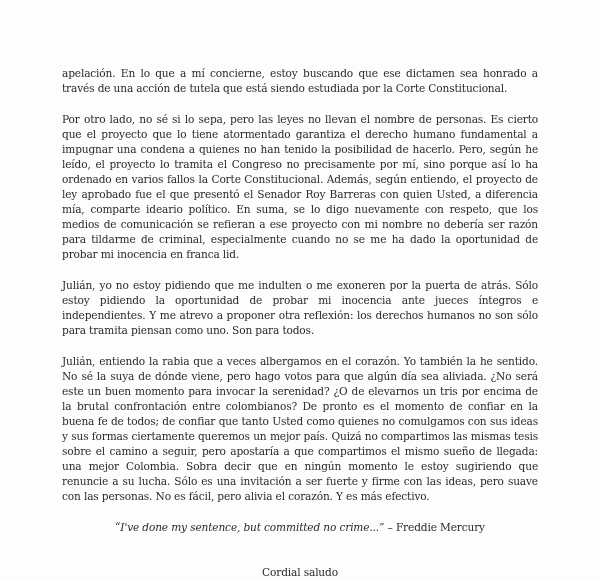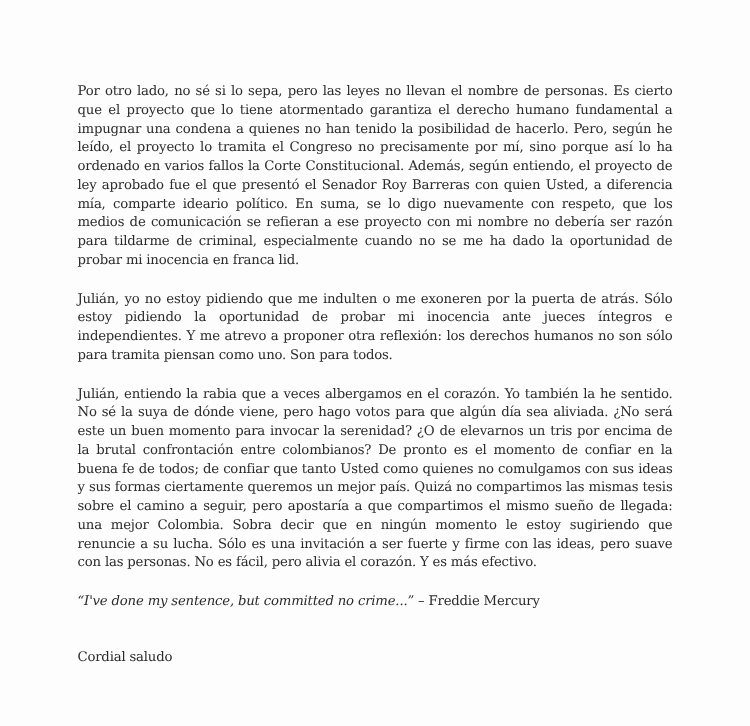--- a/index.html
+++ b/index.html
@@ -15,29 +15,30 @@
     letter-spacing: -0.15px;
   }
   .body-text {
     position: absolute; left: 62px; top: 66px; width: 476px;
   }
   p {
     margin: 0 0 16px 0;
     line-height: 15px;
     text-align: justify;
   }
-  p.left { text-align: left; }
+  p.left { text-align: center; }
   .quote { margin-top: 2px; margin-bottom: 22px; }
   .quote em { font-style: italic; }
   .closing { margin-top: 30px; }
 </style>
 </head>
 <body>
 
 <div class="page">
   <div class="body-text">
+    <p>apelación. En lo que a mí concierne, estoy buscando que ese dictamen sea honrado a través de una acción de tutela que está siendo estudiada por la Corte Constitucional.</p>
     <p>Por otro lado, no sé si lo sepa, pero las leyes no llevan el nombre de personas. Es cierto que el proyecto que lo tiene atormentado garantiza el derecho humano fundamental a impugnar una condena a quienes no han tenido la posibilidad de hacerlo. Pero, según he leído, el proyecto lo tramita el Congreso no precisamente por mí, sino porque así lo ha ordenado en varios fallos la Corte Constitucional. Además, según entiendo, el proyecto de ley aprobado fue el que presentó el Senador Roy Barreras con quien Usted, a diferencia mía, comparte ideario político. En suma, se lo digo nuevamente con respeto, que los medios de comunicación se refieran a ese proyecto con mi nombre no debería ser razón para tildarme de criminal, especialmente cuando no se me ha dado la oportunidad de probar mi inocencia en franca lid.</p>
     <p>Julián, yo no estoy pidiendo que me indulten o me exoneren por la puerta de atrás. Sólo estoy pidiendo la oportunidad de probar mi inocencia ante jueces íntegros e independientes. Y me atrevo a proponer otra reflexión: los derechos humanos no son sólo para tramita piensan como uno. Son para todos.</p>
     <p>Julián, entiendo la rabia que a veces albergamos en el corazón. Yo también la he sentido. No sé la suya de dónde viene, pero hago votos para que algún día sea aliviada. ¿No será este un buen momento para invocar la serenidad? ¿O de elevarnos un tris por encima de la brutal confrontación entre colombianos? De pronto es el momento de confiar en la buena fe de todos; de confiar que tanto Usted como quienes no comulgamos con sus ideas y sus formas ciertamente queremos un mejor país. Quizá no compartimos las mismas tesis sobre el camino a seguir, pero apostaría a que compartimos el mismo sueño de llegada: una mejor Colombia. Sobra decir que en ningún momento le estoy sugiriendo que renuncie a su lucha. Sólo es una invitación a ser fuerte y firme con las ideas, pero suave con las personas. No es fácil, pero alivia el corazón. Y es más efectivo.</p>
     <p class="left quote"><em>“I've done my sentence, but committed no crime...”</em><span> – Freddie Mercury</span></p>
     <p class="left closing">Cordial saludo</p>
   </div>
 </div>
 
 </body></html>

